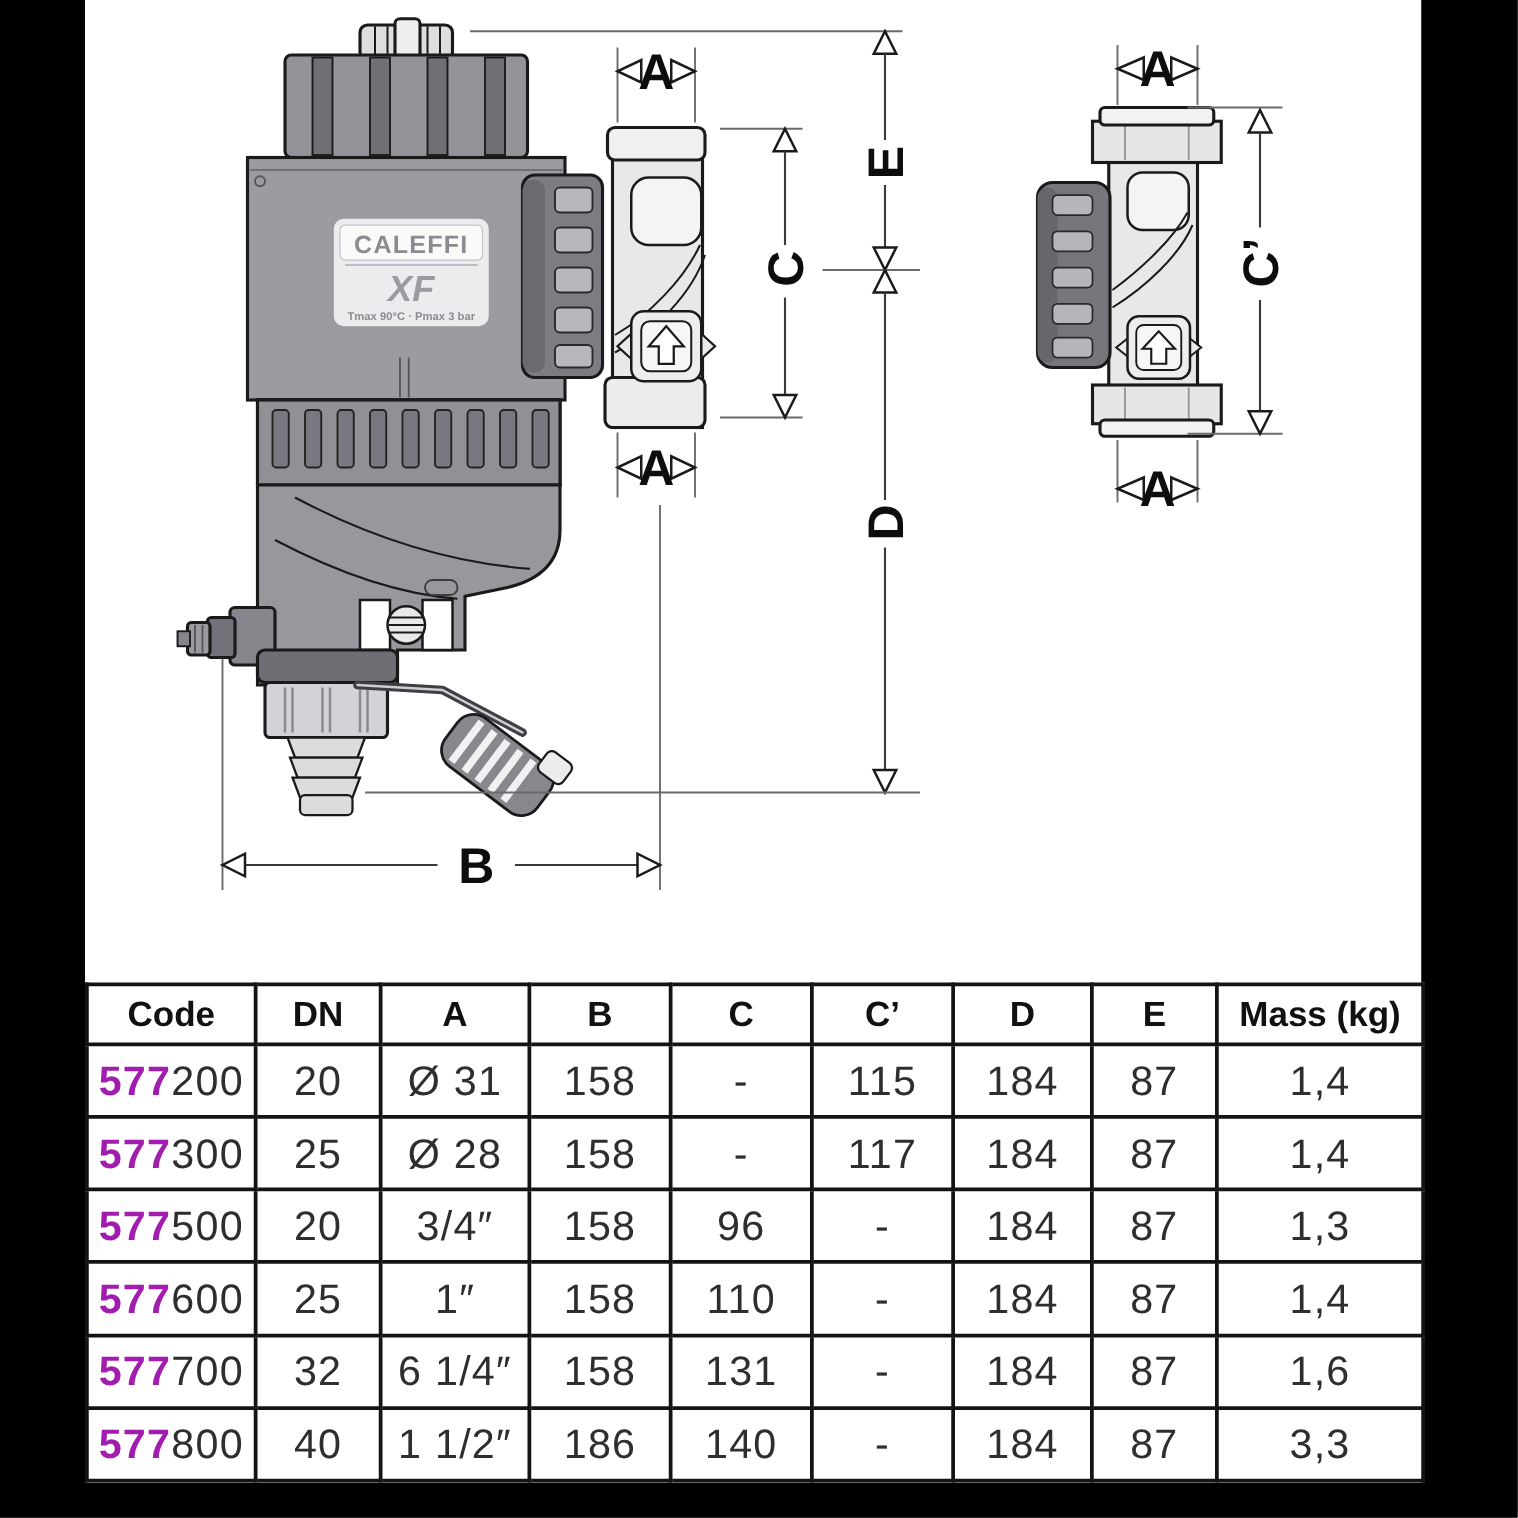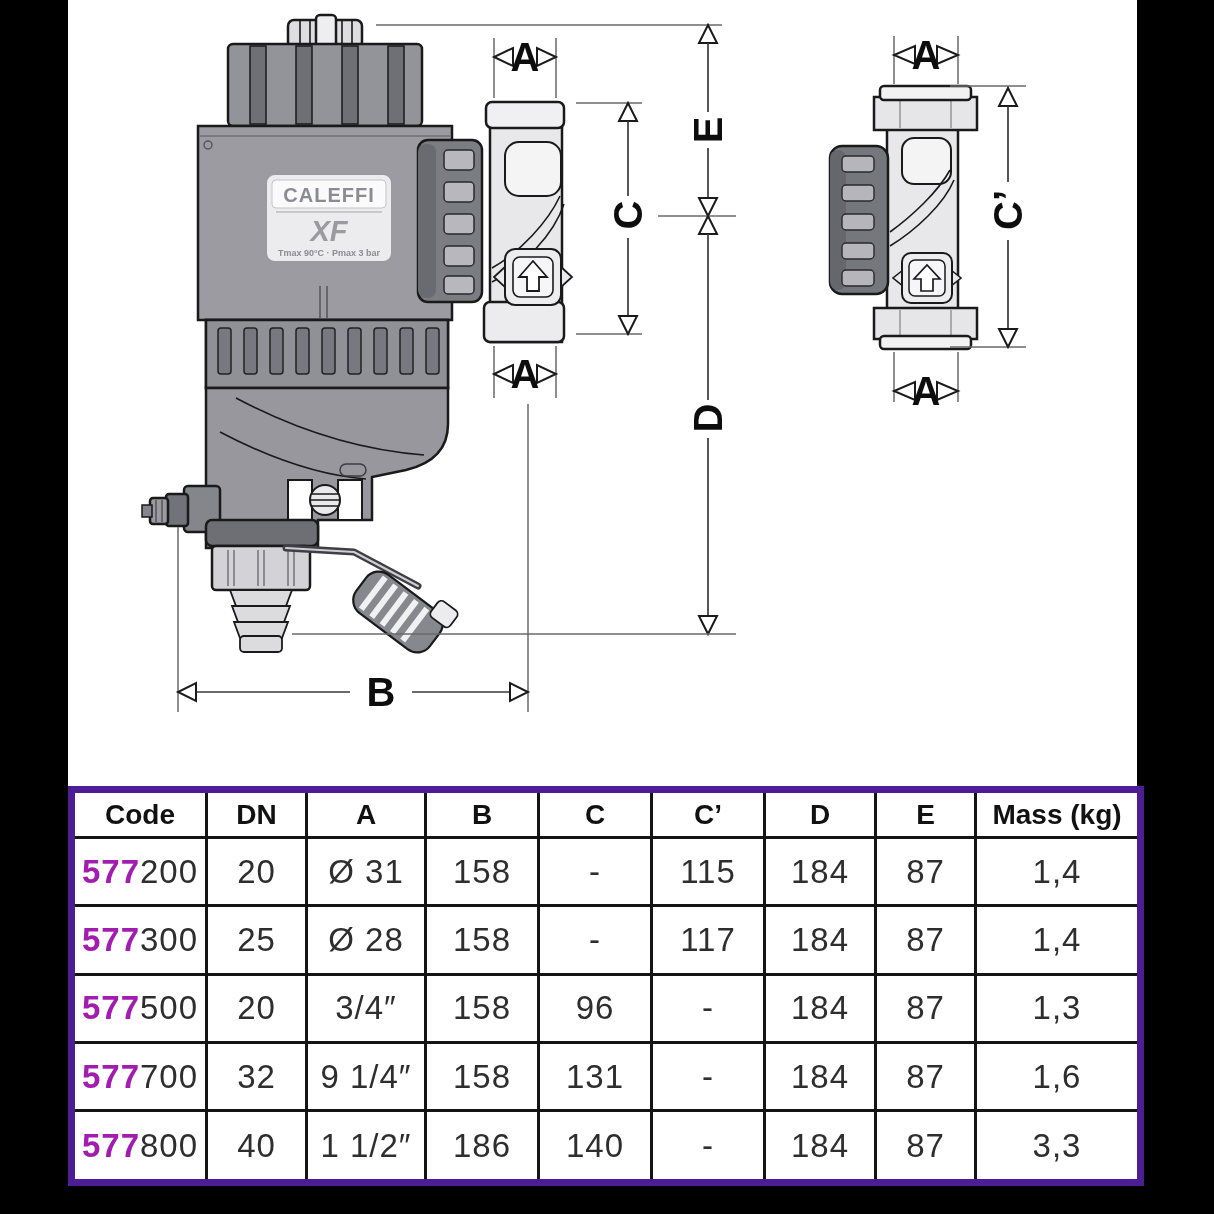--- a/index.html
+++ b/index.html
@@ -2,21 +2,21 @@
 <html><head>
 <meta charset="utf-8">
 <style>
   html,body{margin:0;padding:0;background:#000;}
   .stage{position:relative;width:1214px;height:1214px;background:#000;overflow:hidden;
          font-family:"Liberation Sans","DejaVu Sans",sans-serif;}
   .paper{position:absolute;left:68px;top:0;width:1069px;height:1186px;background:#fff;}
   .drawing{position:absolute;left:0;top:0;}
   .table-wrap{position:absolute;left:0;top:786px;width:1069px;height:400px;}
   table.spec{border-collapse:collapse;table-layout:fixed;width:1069px;height:400px;
-             background:#fff;border:7px solid #4c1d95;}
+             background:#fff;border:3px solid #4c1d95;}
   table.spec th, table.spec td{border:3px solid #141414;text-align:center;vertical-align:middle;
              padding:0;overflow:hidden;white-space:nowrap;}
   table.spec th{font-size:28px;font-weight:700;color:#111;}
   table.spec td{font-size:33px;font-weight:300;color:#2e2e2e;letter-spacing:1px;}
   table.spec tr.hdr{height:48px;}
   td.code{font-size:31px;}
   td.code b{font-weight:800;color:#a21caf;}
   
   .outl{stroke:#1a1a1a;stroke-width:2.5;}
   .thin{stroke:#1a1a1a;stroke-width:1.6;fill:none;}
@@ -315,23 +315,34 @@
           <td>20</td>
           <td>3/4″</td>
           <td>158</td>
           <td>96</td>
           <td>-</td>
           <td>184</td>
           <td>87</td>
           <td>1,3</td>
         </tr>
         <tr>
+          <td class="code"><b>577</b><span>600</span></td>
+          <td>25</td>
+          <td>1″</td>
+          <td>158</td>
+          <td>110</td>
+          <td>-</td>
+          <td>184</td>
+          <td>87</td>
+          <td>1,4</td>
+        </tr>
+        <tr>
           <td class="code"><b>577</b><span>700</span></td>
           <td>32</td>
-          <td>9 1/4″</td>
+          <td>6 1/4″</td>
           <td>158</td>
           <td>131</td>
           <td>-</td>
           <td>184</td>
           <td>87</td>
           <td>1,6</td>
         </tr>
         <tr>
           <td class="code"><b>577</b><span>800</span></td>
           <td>40</td>

